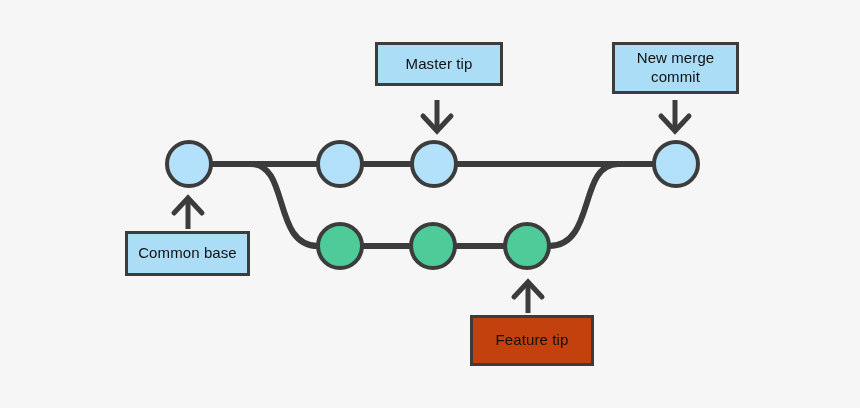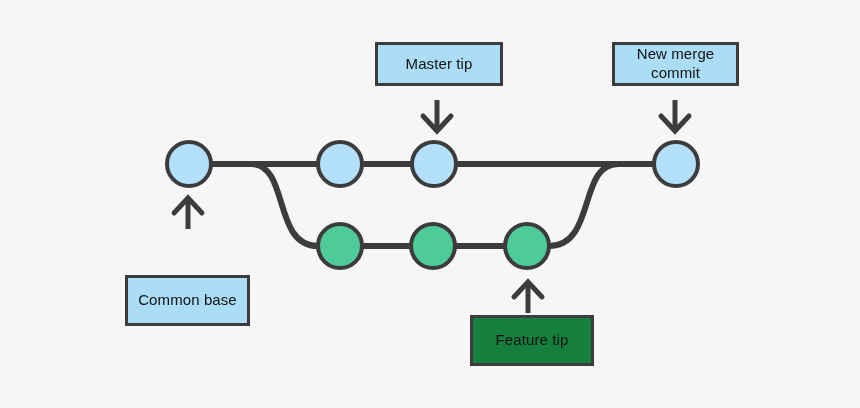--- a/index.html
+++ b/index.html
@@ -34,25 +34,25 @@
     align-items: center;
     justify-content: center;
     text-align: center;
     font-size: 15px;
     line-height: 1.25;
     color: #111111;
     letter-spacing: 0.1px;
     white-space: pre-line;
   }
   .callout-blue { background: #abddf7; }
-  .callout-green { background: #15803d; }
+  .callout-green { background: #c2410c; }
 
-  #callout-common-base { left: 125px; top: 231px; width: 125px; height: 51px; margin-top: 44px; }
+  #callout-common-base { left: 125px; top: 231px; width: 125px; height: 45px; }
   #callout-master-tip { left: 375px; top: 42px; width: 128px; height: 44px; }
-  #callout-new-merge-commit { left: 612px; top: 42px; width: 127px; height: 44px; }
+  #callout-new-merge-commit { left: 612px; top: 42px; width: 127px; height: 52px; }
   #callout-feature-tip { left: 470px; top: 315px; width: 124px; height: 51px; }
 </style>
 </head>
 <body>
 
 <div id="diagram-root">
 
   <svg id="git-graph" viewBox="0 0 860 408">
 
     <line x1="189" y1="164" x2="676" y2="164" stroke="#3c3c3c" stroke-width="6" stroke-linecap="butt"></line>

